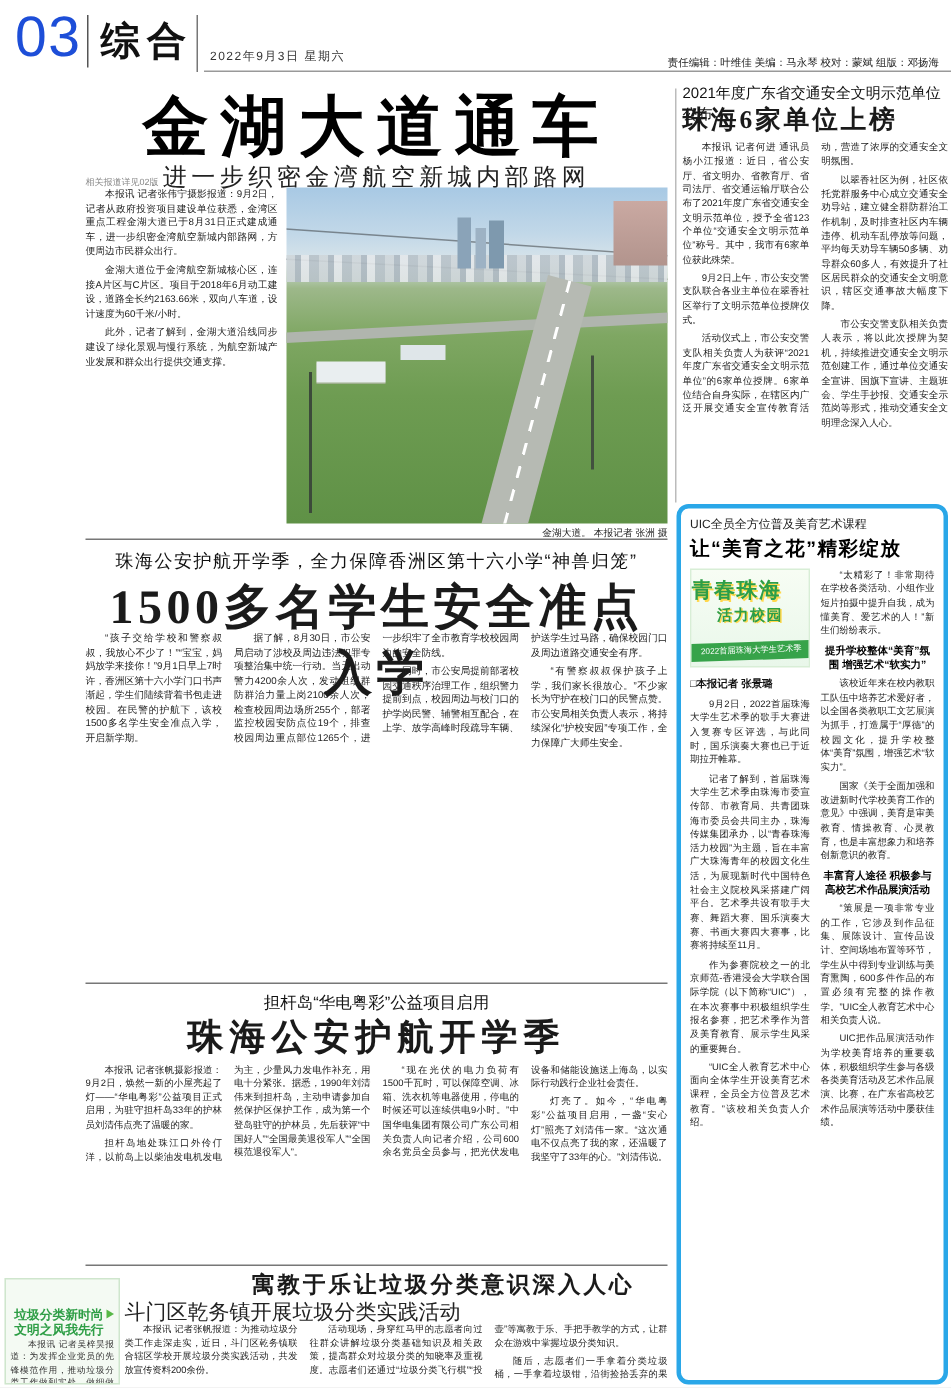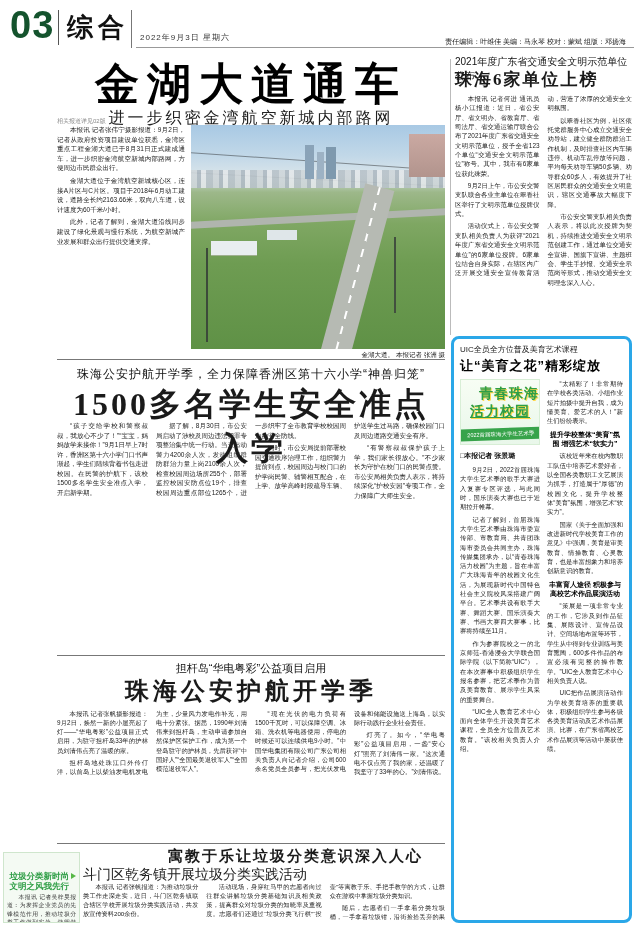--- a/index.html
+++ b/index.html
@@ -1,20 +1,20 @@
 <!DOCTYPE html>
 <html><head>
 <meta charset="utf-8">
 <style>
   html,body{margin:0;padding:0;background:#e9e9e9;}
   .page{position:relative;width:634px;height:925px;background:#fff;overflow:hidden;
         font-family:"Liberation Sans",sans-serif;color:#1a1a1a;margin:0 auto;}
   
   .hdr{position:absolute;top:0;left:0;right:0;height:53px;}
-  .pageno{position:absolute;left:10px;top:4px;font-size:38px;color:#14532d;font-weight:700;letter-spacing:1px;}
+  .pageno{position:absolute;left:10px;top:4px;font-size:38px;color:#1d4ed8;font-weight:400;letter-spacing:1px;}
   .hdr-v1{position:absolute;left:58px;top:10px;width:1px;height:35px;background:#555;}
   .section-name{position:absolute;left:67px;top:10px;font-size:26px;font-weight:bold;letter-spacing:5px;color:#111;}
   .hdr-v2{position:absolute;left:131px;top:10px;width:1px;height:38px;background:#777;}
   .hdr-date{position:absolute;left:140px;top:32px;font-size:8px;color:#333;letter-spacing:1px;}
   .hdr-rule{position:absolute;left:136px;right:0;top:47px;height:1px;background:#999;}
   .masthead{position:absolute;right:8px;top:5px;font-family:"Liberation Serif",serif;font-style:italic;
             font-weight:bold;font-size:24px;color:#c5281c;letter-spacing:2px;}
   .credits{position:absolute;right:8px;top:37px;font-size:7px;color:#222;}
   
   .content{position:absolute;top:55px;left:57px;width:575px;height:870px;}
@@ -85,24 +85,24 @@
         column-count:2;column-gap:8px;font-size:6.4px;line-height:1.46;color:#222;}
   
   .uic{position:absolute;left:-4px;top:281px;width:181px;height:587px;box-sizing:border-box;
        border:3px solid #2aa7e8;border-radius:8px;background:#fff;padding:5px 6px;overflow:hidden;}
   .uic-k{font-size:8px;color:#222;margin:0 0 2px 0;}
   .uic-h{font-size:13px;font-weight:bold;color:#000;margin:0 0 4px 0;letter-spacing:1px;}
   .uic-cols{display:flex;gap:7px;}
   .uic-col{width:80px;}
   .uic-graphic{position:relative;width:80px;height:66px;background:linear-gradient(180deg,#f7fdf4,#e9f7ea);
                border:1px solid #d8eed6;box-sizing:border-box;overflow:hidden;}
-  .uic-g1{font-size:14px;font-weight:bold;color:#2e9e46;letter-spacing:1px;text-align:right;margin-top:5px;
+  .uic-g1{font-size:14px;font-weight:bold;color:#2e9e46;letter-spacing:1px;text-align:left;margin-top:5px;
           text-shadow:1px 1px 0 #ffd84d;}
-  .uic-g2{font-size:14px;font-weight:bold;color:#2e9e46;letter-spacing:1px;text-align:center;
-          text-shadow:1px 1px 0 #ffd84d;text-decoration:underline;}
+  .uic-g2{font-size:10px;font-weight:bold;color:#2e9e46;letter-spacing:1px;text-align:center;
+          text-shadow:1px 1px 0 #ffd84d;}
   .uic-ribbon{position:absolute;left:-3px;bottom:4px;width:110%;height:12px;background:#37a34a;color:#fff;
               font-size:5.5px;line-height:12px;text-align:center;transform:rotate(-2deg);letter-spacing:0;}
   .uic-byline{font-size:7px;font-weight:bold;color:#111;margin:6px 0 4px 0;}
   .uic-body{font-size:6.3px;line-height:1.48;color:#222;text-align:justify;}
   .uic-body p{margin:0 0 3px 0;text-indent:2em;}
   .uic-sub{font-size:7px;font-weight:bold;text-align:center;color:#000;margin:4px 0 3px 0;line-height:1.35;}
 </style>
 </head>
 <body>
 

